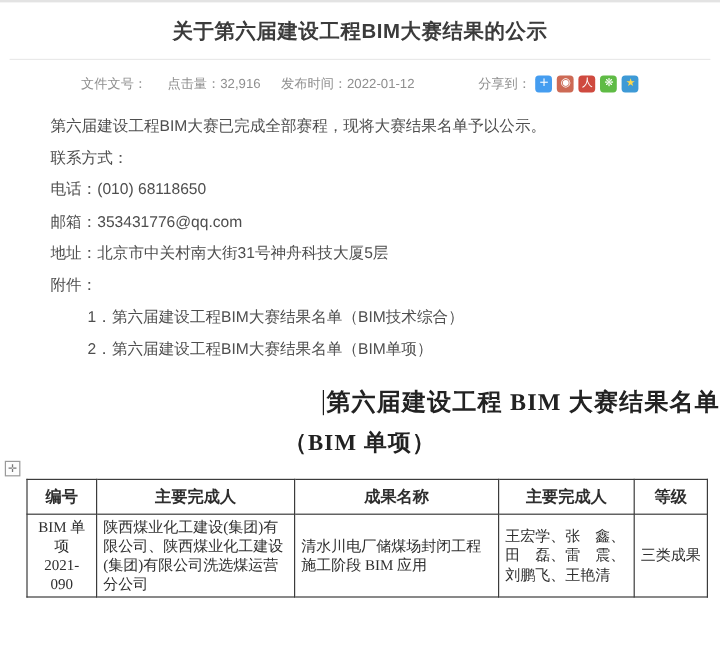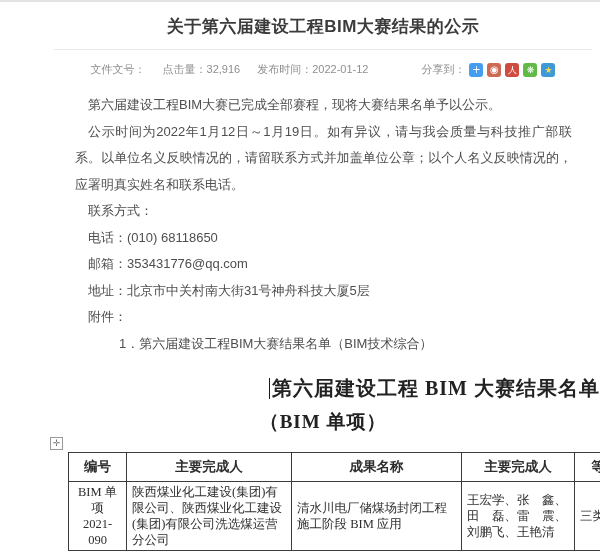--- a/index.html
+++ b/index.html
@@ -6,21 +6,20 @@
   html, body { background: #fff; }
   .page {
     position: relative;
     width: 600px;
     height: 556px;
     margin: 0 auto;
     background: #fff;
     overflow: hidden;
     border-top: 2px solid #e3e3e3;
     font-family: "Liberation Sans", "DejaVu Sans", sans-serif;
-    padding-left: 46px;
   }
   
   .page-title {
     margin-top: 13px;
     text-align: center;
     font-size: 17px;
     font-weight: bold;
     color: #3b3b3b;
     letter-spacing: 0.5px;
   }
@@ -153,28 +152,28 @@
       <span class="share-icon icon-share-more">+</span>
       <span class="share-icon icon-weibo">◉</span>
       <span class="share-icon icon-renren">人</span>
       <span class="share-icon icon-wechat">❋</span>
       <span class="share-icon icon-qzone">★</span>
     </span>
   </div>
 
   <div class="article">
     <p class="para">第六届建设工程BIM大赛已完成全部赛程，现将大赛结果名单予以公示。</p>
-    <p class="para">公示时间为2022年1月12日～1月19日。如有异议，请与我会质量与科技推广部联系。以单位名义反映情况的，请留联系方式并加盖单位公章；以个人名义反映情况的，应署明真实姓名和联系电话。</p>
     <p class="label-line">联系方式：</p>
     <p class="label-line"><span>电话：</span><span>(010) 68118650</span></p>
     <p class="label-line"><span>邮箱：</span><span>353431776@qq.com</span></p>
     <p class="label-line"><span>地址：</span><span>北京市中关村南大街31号神舟科技大厦5层</span></p>
     <p class="label-line">附件：</p>
     <div class="attachments">
       <p>1．第六届建设工程BIM大赛结果名单（BIM技术综合）</p>
+      <p>2．第六届建设工程BIM大赛结果名单（BIM单项）</p>
     </div>
   </div>
 
   <div class="doc">
     <div class="doc-title"><span class="text-cursor"></span><span>第六届建设工程 BIM 大赛结果名单</span></div>
     <div class="doc-subtitle">（BIM 单项）</div>
 
     <div class="table-wrap">
       <div class="move-handle">✛</div>
       <table class="results">

